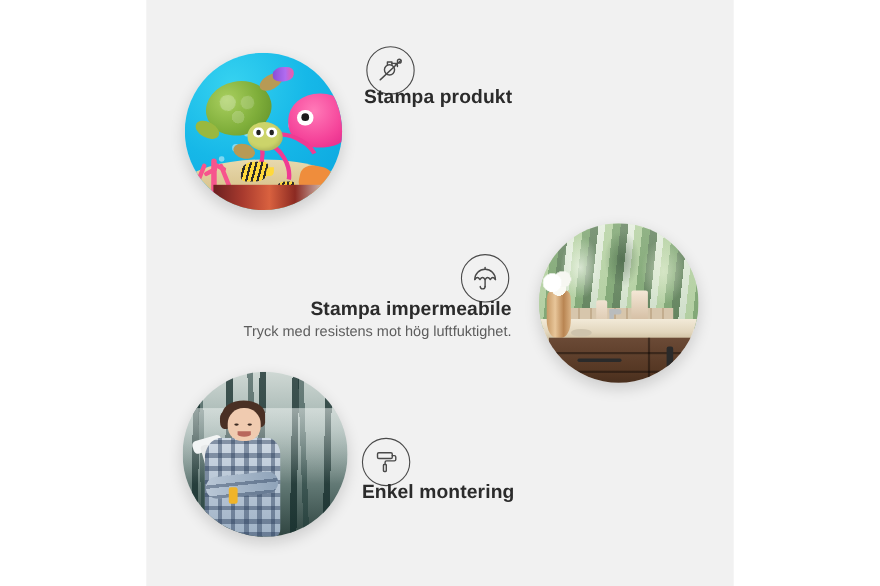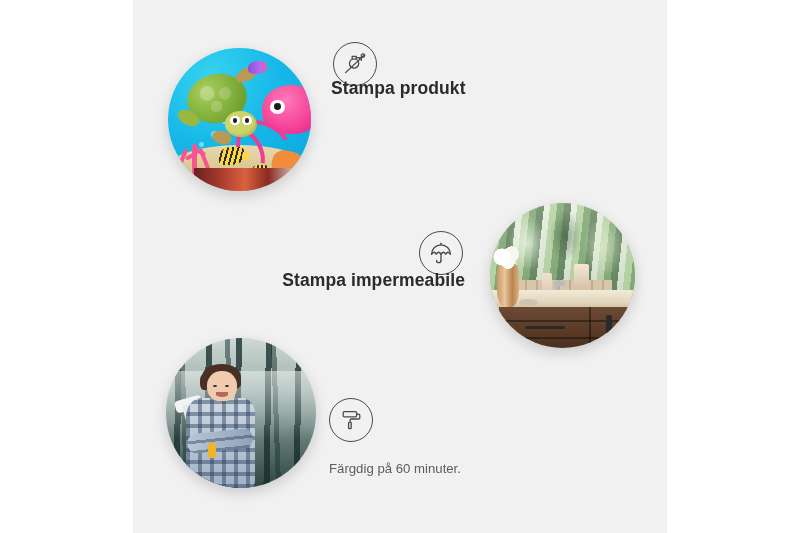--- a/index.html
+++ b/index.html
@@ -338,24 +338,25 @@
     <div class="icon-circle" id="icon-water">
       <svg width="26" height="26" viewBox="0 0 26 26" fill="none" stroke="#4a4a4a" stroke-width="1.3" stroke-linecap="round" stroke-linejoin="round">
         <path d="M3.6 14.2 a9.4 9.4 0 0 1 18.8 0"></path>
         <path d="M3.6 14.2 c1.6 -2.6 3.1 -2.6 4.7 0 c1.6 -2.6 3.1 -2.6 4.7 0 c1.6 -2.6 3.1 -2.6 4.7 0 c1.6 -2.6 3.1 -2.6 4.7 0"></path>
         <path d="M13 14.2 V20.4"></path>
         <path d="M13 20.4 a2.2 2.2 0 0 1 -4.4 0"></path>
         <path d="M13 4.8 V3.2"></path>
       </svg>
     </div>
     <div class="feat-title" id="title-water">Stampa impermeabile</div>
+    <div class="feat-body" id="body-water">Tryck med resistens mot hög luftfuktighet.</div>
 
     <div class="icon-circle" id="icon-mount">
       <svg width="26" height="26" viewBox="0 0 26 26" fill="none" stroke="#4a4a4a" stroke-width="1.3" stroke-linecap="round" stroke-linejoin="round">
         <rect x="5.2" y="4.6" width="13.4" height="5.2" rx="1.2"></rect>
         <path d="M18.6 7.2 h1.9 a1.3 1.3 0 0 1 1.3 1.3 v2.2 a1.3 1.3 0 0 1 -1.3 1.3 h-7.2 a1.2 1.2 0 0 0 -1.2 1.2 v1.3"></path>
         <rect x="10.6" y="15.3" width="2.6" height="6.4" rx="0.7"></rect>
       </svg>
     </div>
-    <div class="feat-body" id="body-mount">Färgdig på 60 minuter.</div>
+    <div class="feat-title" id="title-mount">Enkel montering</div>
 
   </div>
 </div>
 
 </body></html>

